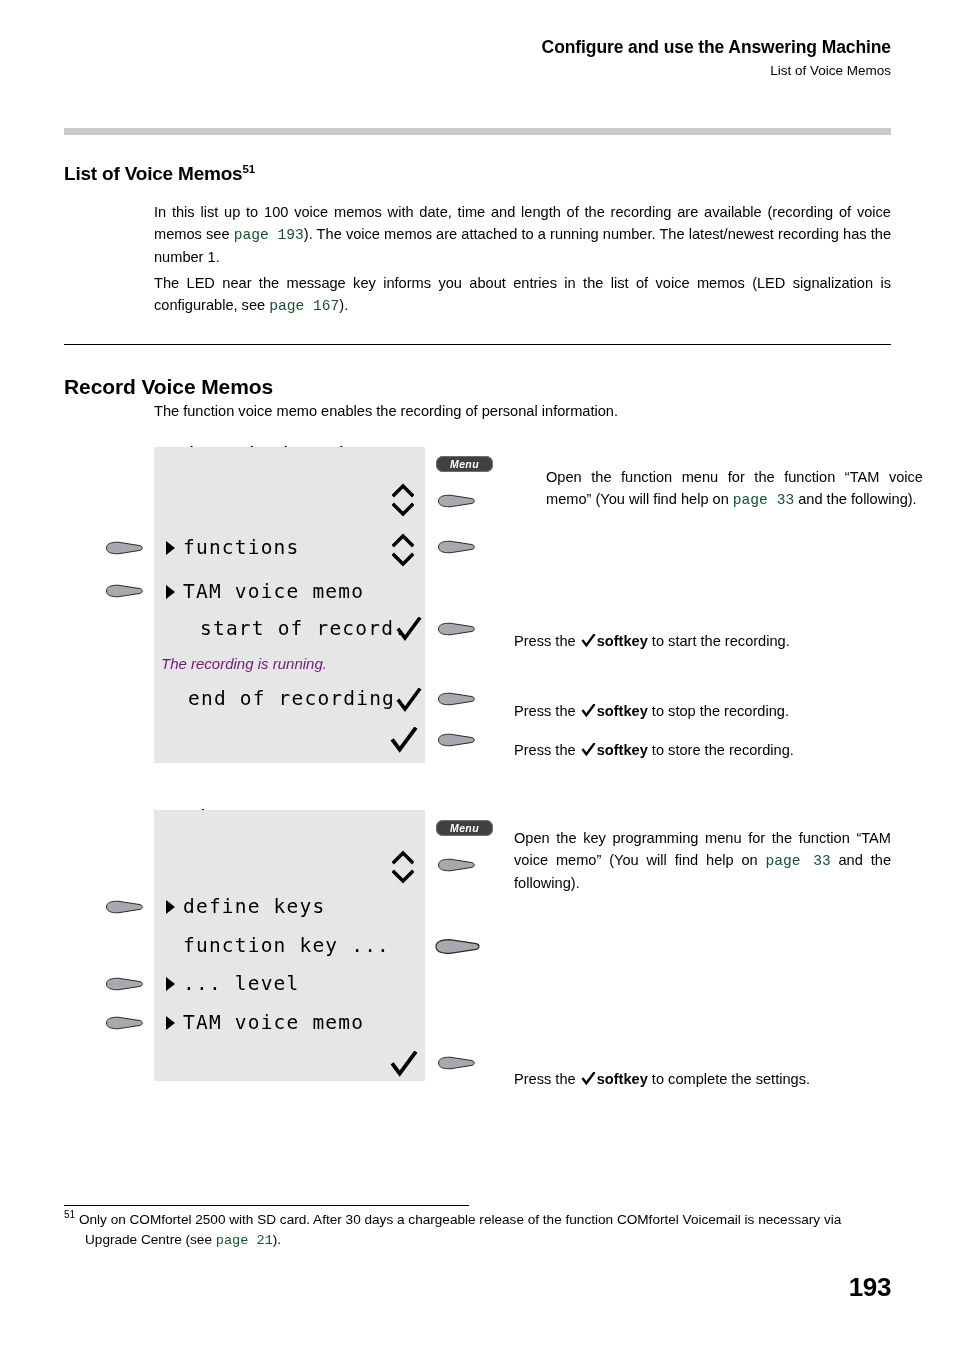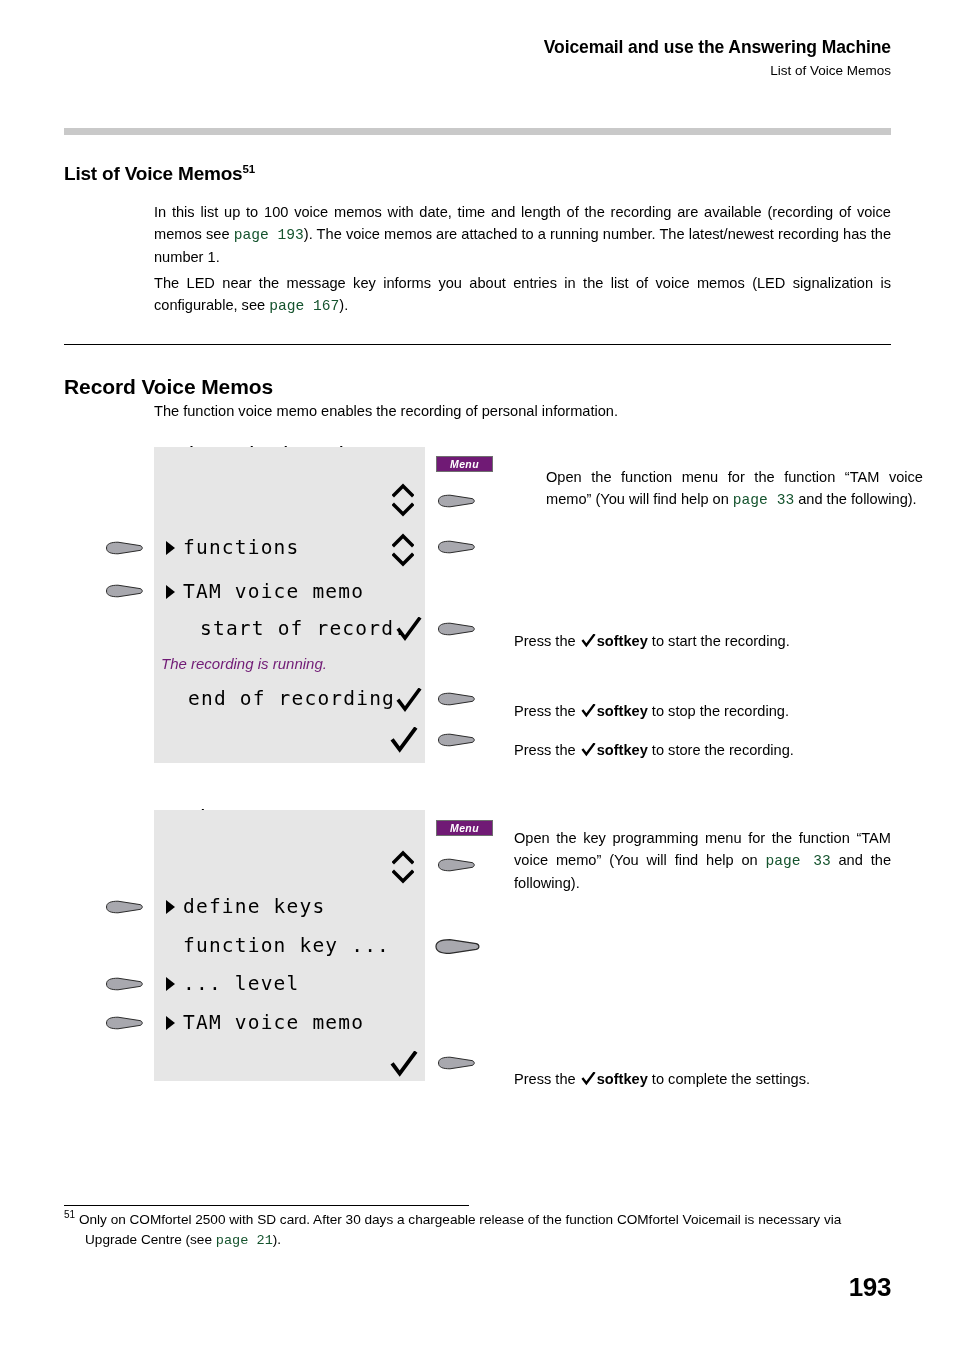--- a/index.html
+++ b/index.html
@@ -139,22 +139,22 @@
 
   
   .skey { position: absolute; width: 40px; height: 14px; }
   .skey svg { display: block; }
 
   
   .menukey {
     position: absolute;
     width: 57px;
     height: 16px;
-    background: #701a75;
-    border-radius: 0;
+    background: #404040;
+    border-radius: 7px;
     color: #ffffff;
     font-size: 10.5px;
     font-style: italic;
     font-weight: bold;
     text-align: center;
     line-height: 16px;
     letter-spacing: 0.4px;
     box-shadow: inset 0 0 0 1px #6f6f6f;
   }
 
@@ -208,21 +208,21 @@
     top: 1272px;
     font-size: 26px;
     font-weight: bold;
     letter-spacing: -0.4px;
   }
 </style>
 </head>
 <body>
 
 <div class="page-header">
-  <div class="hdr-title">Voicemail and use the Answering Machine</div>
+  <div class="hdr-title">Configure and use the Answering Machine</div>
   <div class="hdr-sub">List of Voice Memos</div>
 </div>
 <div class="gray-rule"></div>
 
 <h1 class="h1" style="top:150px;">
   <span>List of Voice Memos</span><sup>51</sup>
 </h1>
 
 <p class="para" style="top:186px;"><span>In this list up to 100 voice memos with date, time and length of the recording are available (recording of voice memos see </span><span class="lnk">page 193</span><span>). The voice memos are attached to a running number. The latest/newest recording has the number 1.</span></p>
 

